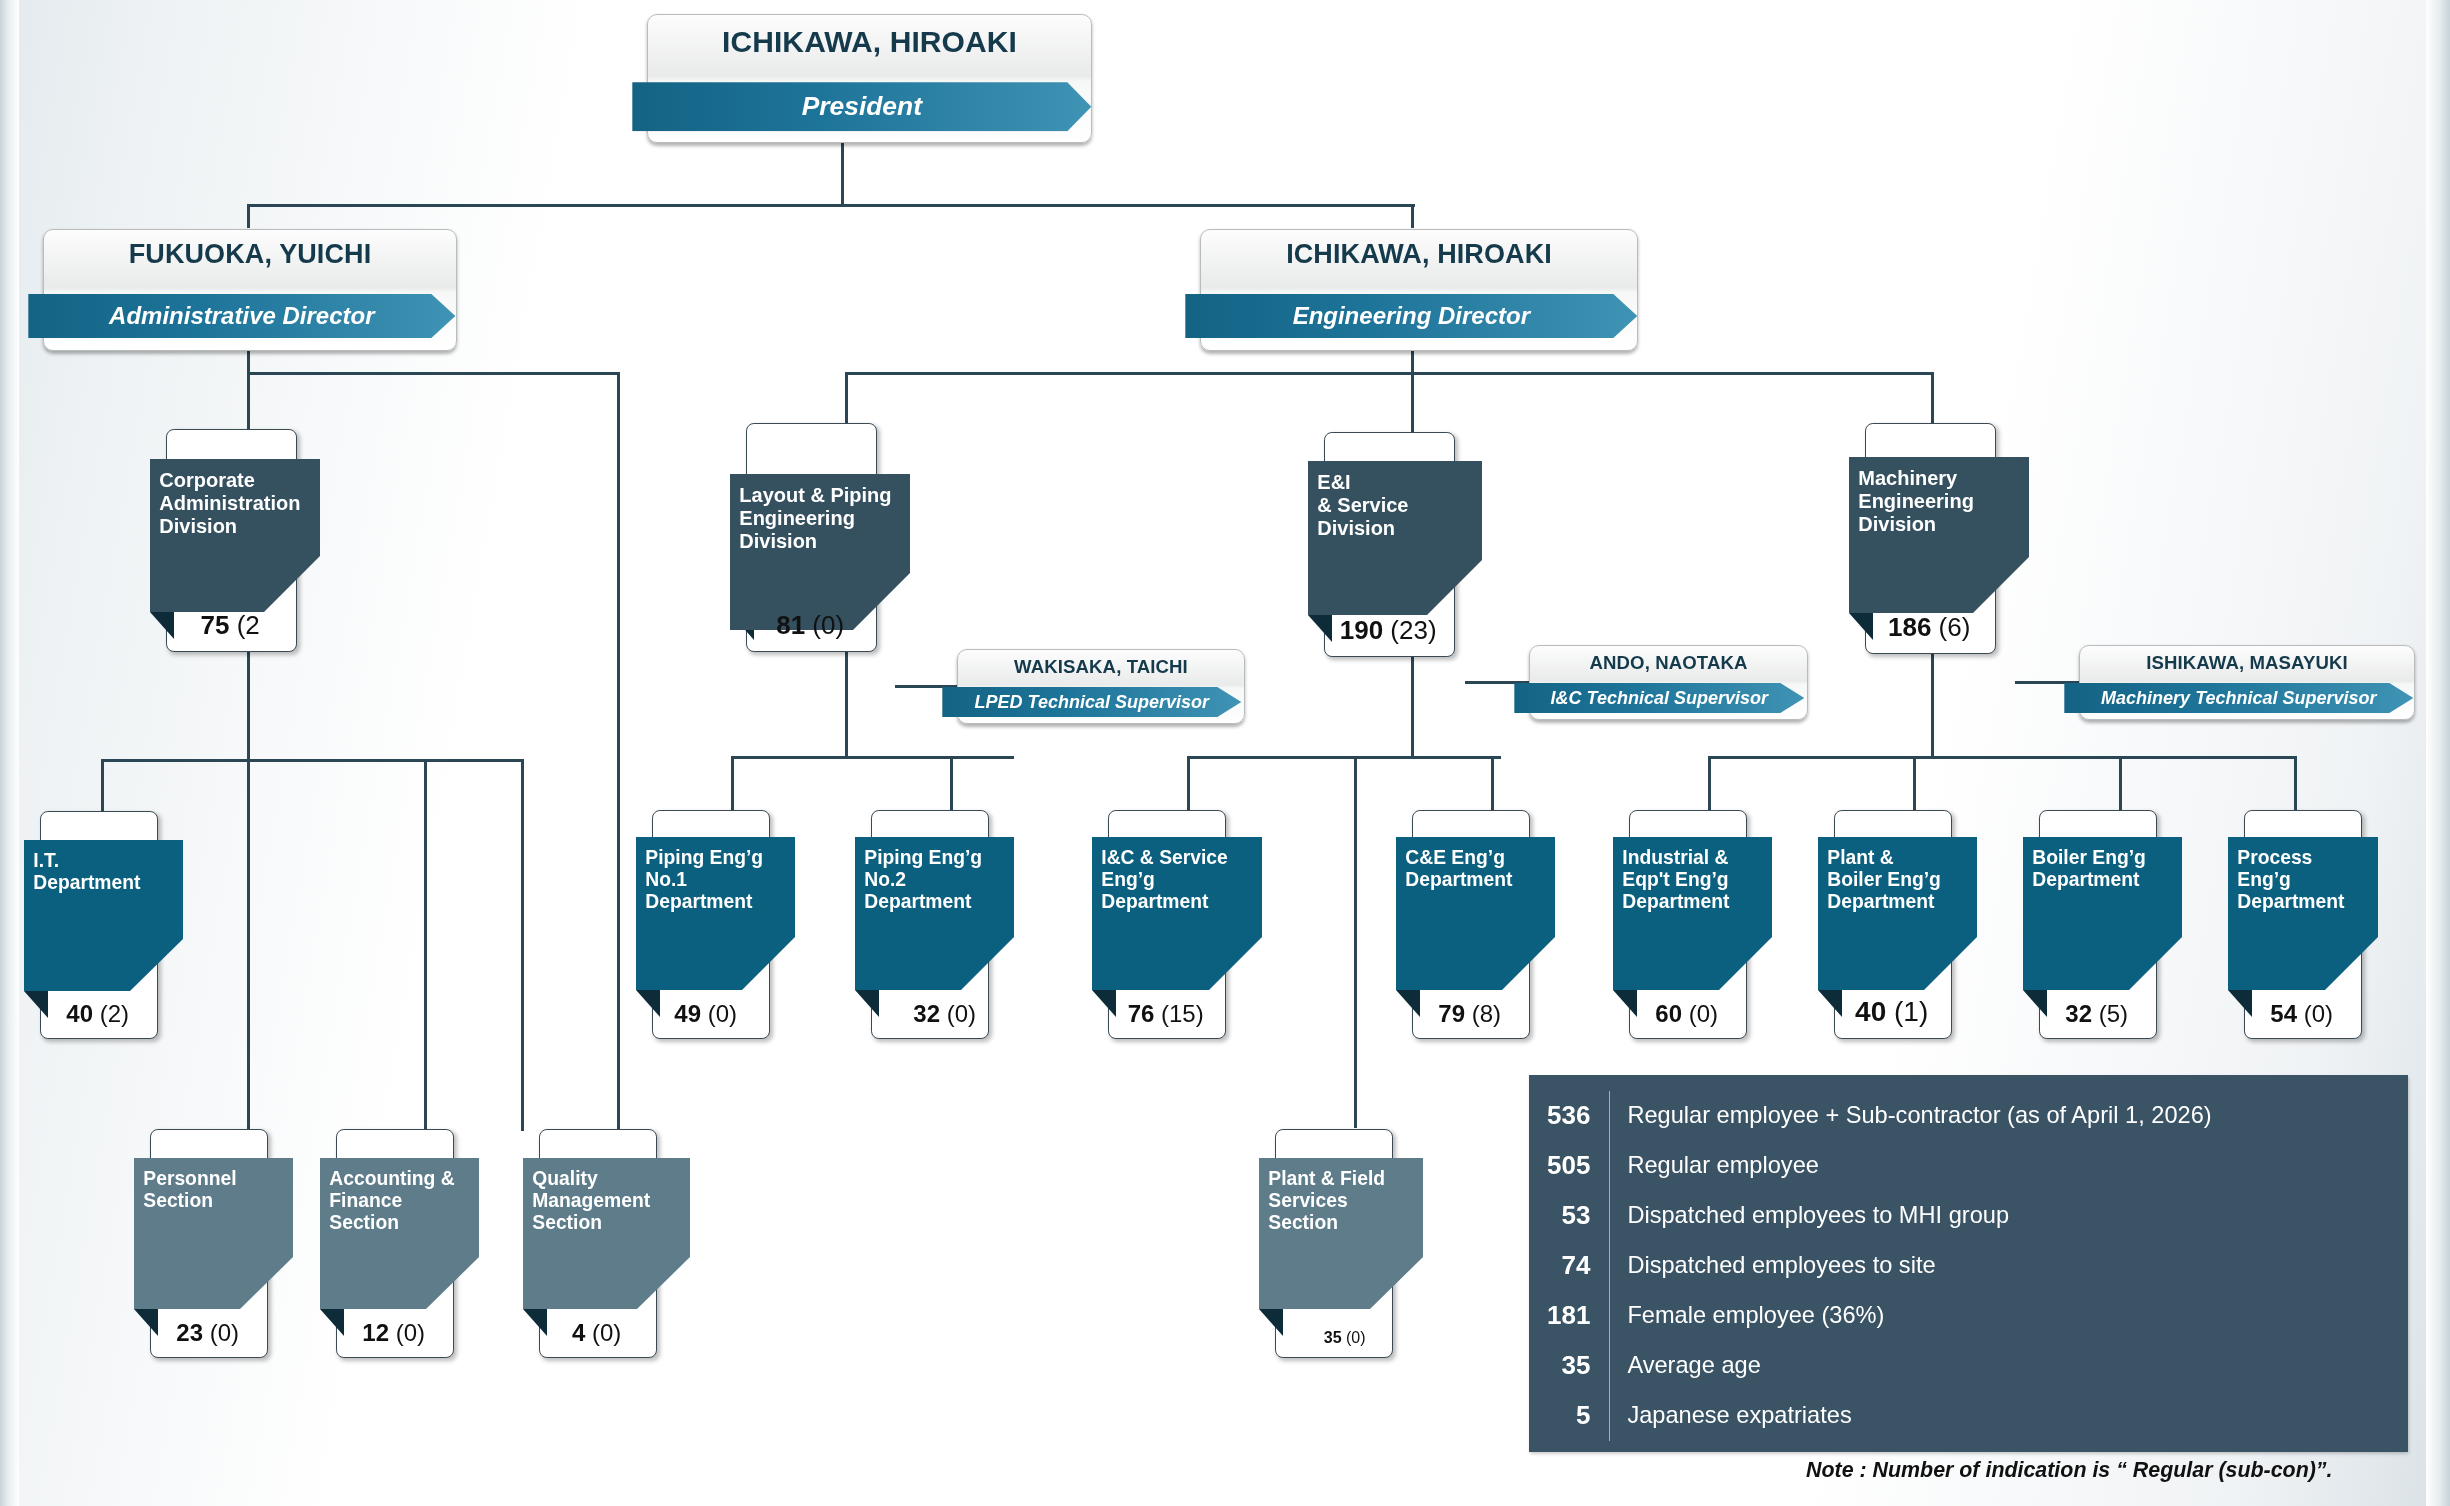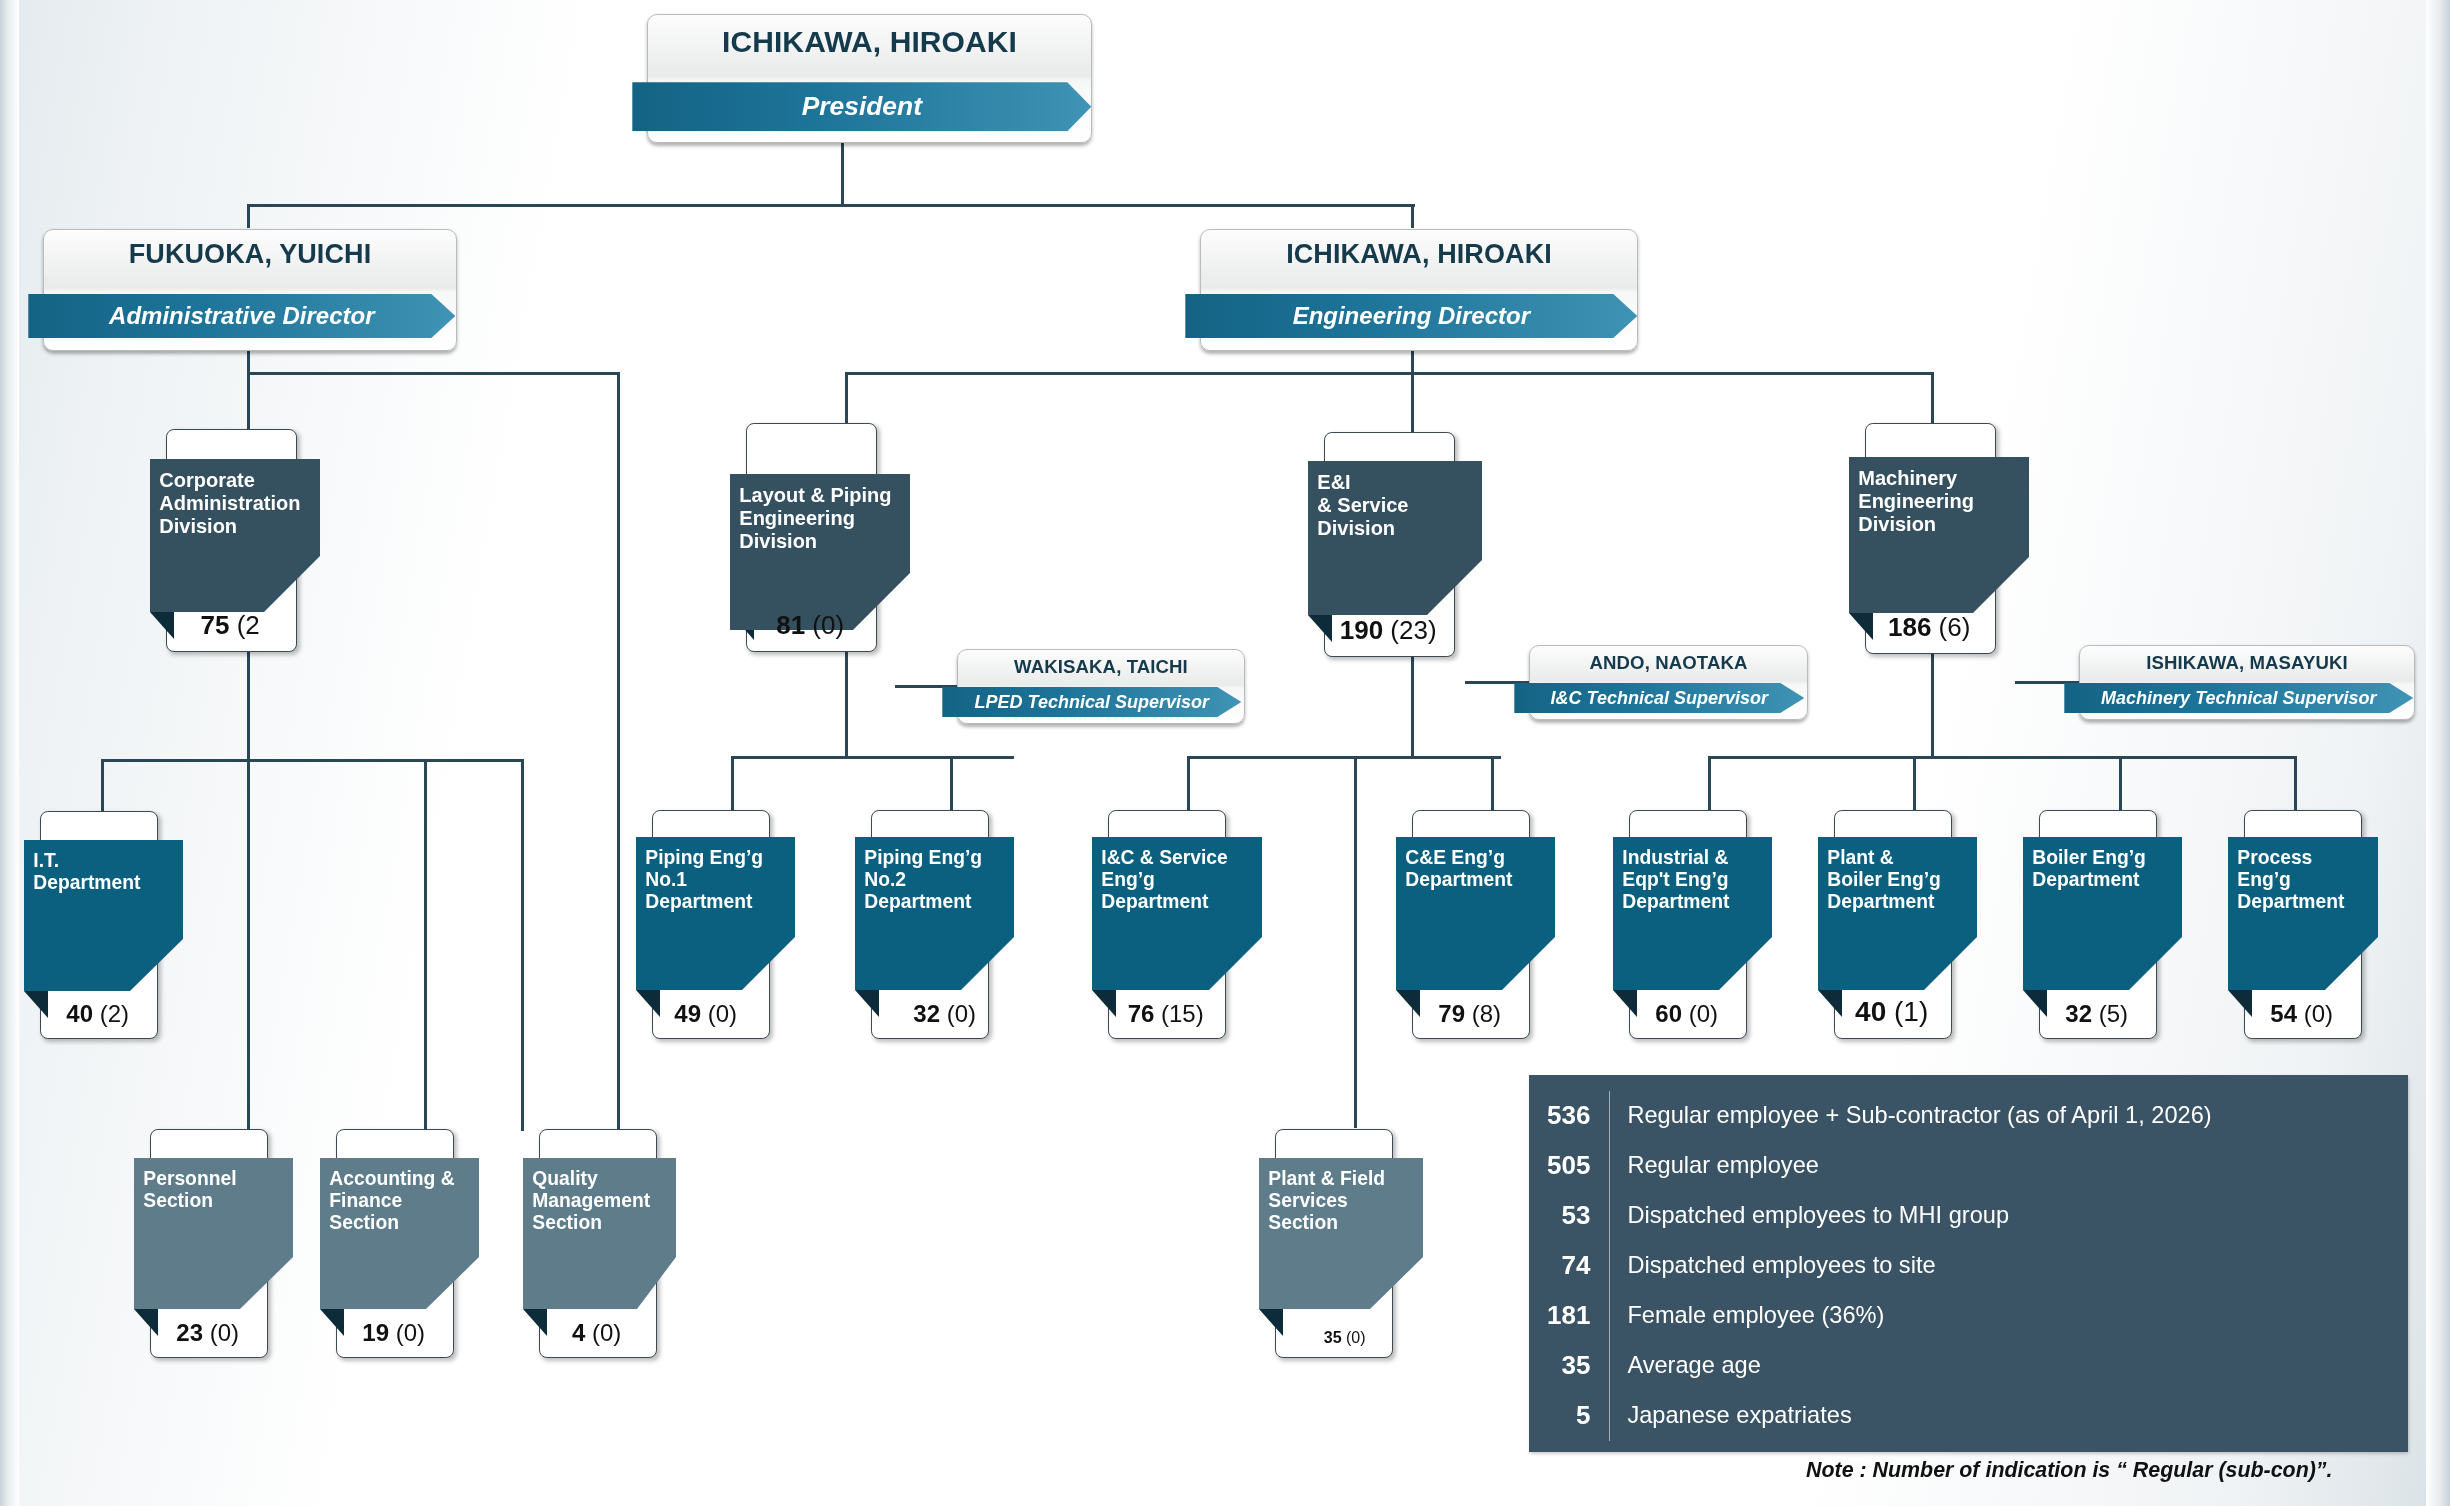--- a/index.html
+++ b/index.html
@@ -327,26 +327,26 @@
         <div class="count" style="width: 116px; font-size: 24px; bottom: 8.6px;"><b>23</b><span> (0)</span></div>
       </div>
       <div class="unit" style="left: 320px; top: 1129px; width: 131px; height: 227px;">
         <div class="paper" style="width: 116px;"></div>
         <div class="flagfold" style="top: 180px; background: rgb(13, 43, 56); clip-path: polygon(0px 0px, 100% 0px, 100% 100%);"></div>
         <div class="flag" style="top: 29px; width: 159px; height: 151px; font-size: 19.3px; background: rgb(94, 124, 138); clip-path: polygon(0px 0px, 100% 0px, 100% 99px, 106px 100%, 0px 100%);">
           <div>Accounting &amp;</div>
           <div>Finance</div>
           <div>Section</div>
         </div>
-        <div class="count" style="width: 116px; font-size: 24px; bottom: 8.6px;"><b>19</b><span> (0)</span></div>
+        <div class="count" style="width: 116px; font-size: 24px; bottom: 8.6px;"><b>12</b><span> (0)</span></div>
       </div>
       <div class="unit" style="left: 523px; top: 1129px; width: 131px; height: 227px;">
         <div class="paper" style="width: 116px;"></div>
         <div class="flagfold" style="top: 180px; background: rgb(13, 43, 56); clip-path: polygon(0px 0px, 100% 0px, 100% 100%);"></div>
-        <div class="flag" style="top: 29px; width: 153px; height: 151px; font-size: 19.3px; background: rgb(94, 124, 138); clip-path: polygon(0px 0px, 100% 0px, 100% 99px, 114px 100%, 0px 100%);">
+        <div class="flag" style="top: 29px; width: 167px; height: 151px; font-size: 19.3px; background: rgb(94, 124, 138); clip-path: polygon(0px 0px, 100% 0px, 100% 99px, 114px 100%, 0px 100%);">
           <div>Quality</div>
           <div>Management</div>
           <div>Section</div>
         </div>
         <div class="count" style="width: 116px; font-size: 24px; bottom: 8.6px;"><b>4</b><span> (0)</span></div>
       </div>
       <div class="unit" style="left: 1259px; top: 1129px; width: 131px; height: 227px;">
         <div class="paper" style="width: 116px;"></div>
         <div class="flagfold" style="top: 180px; background: rgb(13, 43, 56); clip-path: polygon(0px 0px, 100% 0px, 100% 100%);"></div>
         <div class="flag" style="top: 29px; width: 164px; height: 151px; font-size: 19.3px; background: rgb(94, 124, 138); clip-path: polygon(0px 0px, 100% 0px, 100% 99px, 111px 100%, 0px 100%);">

